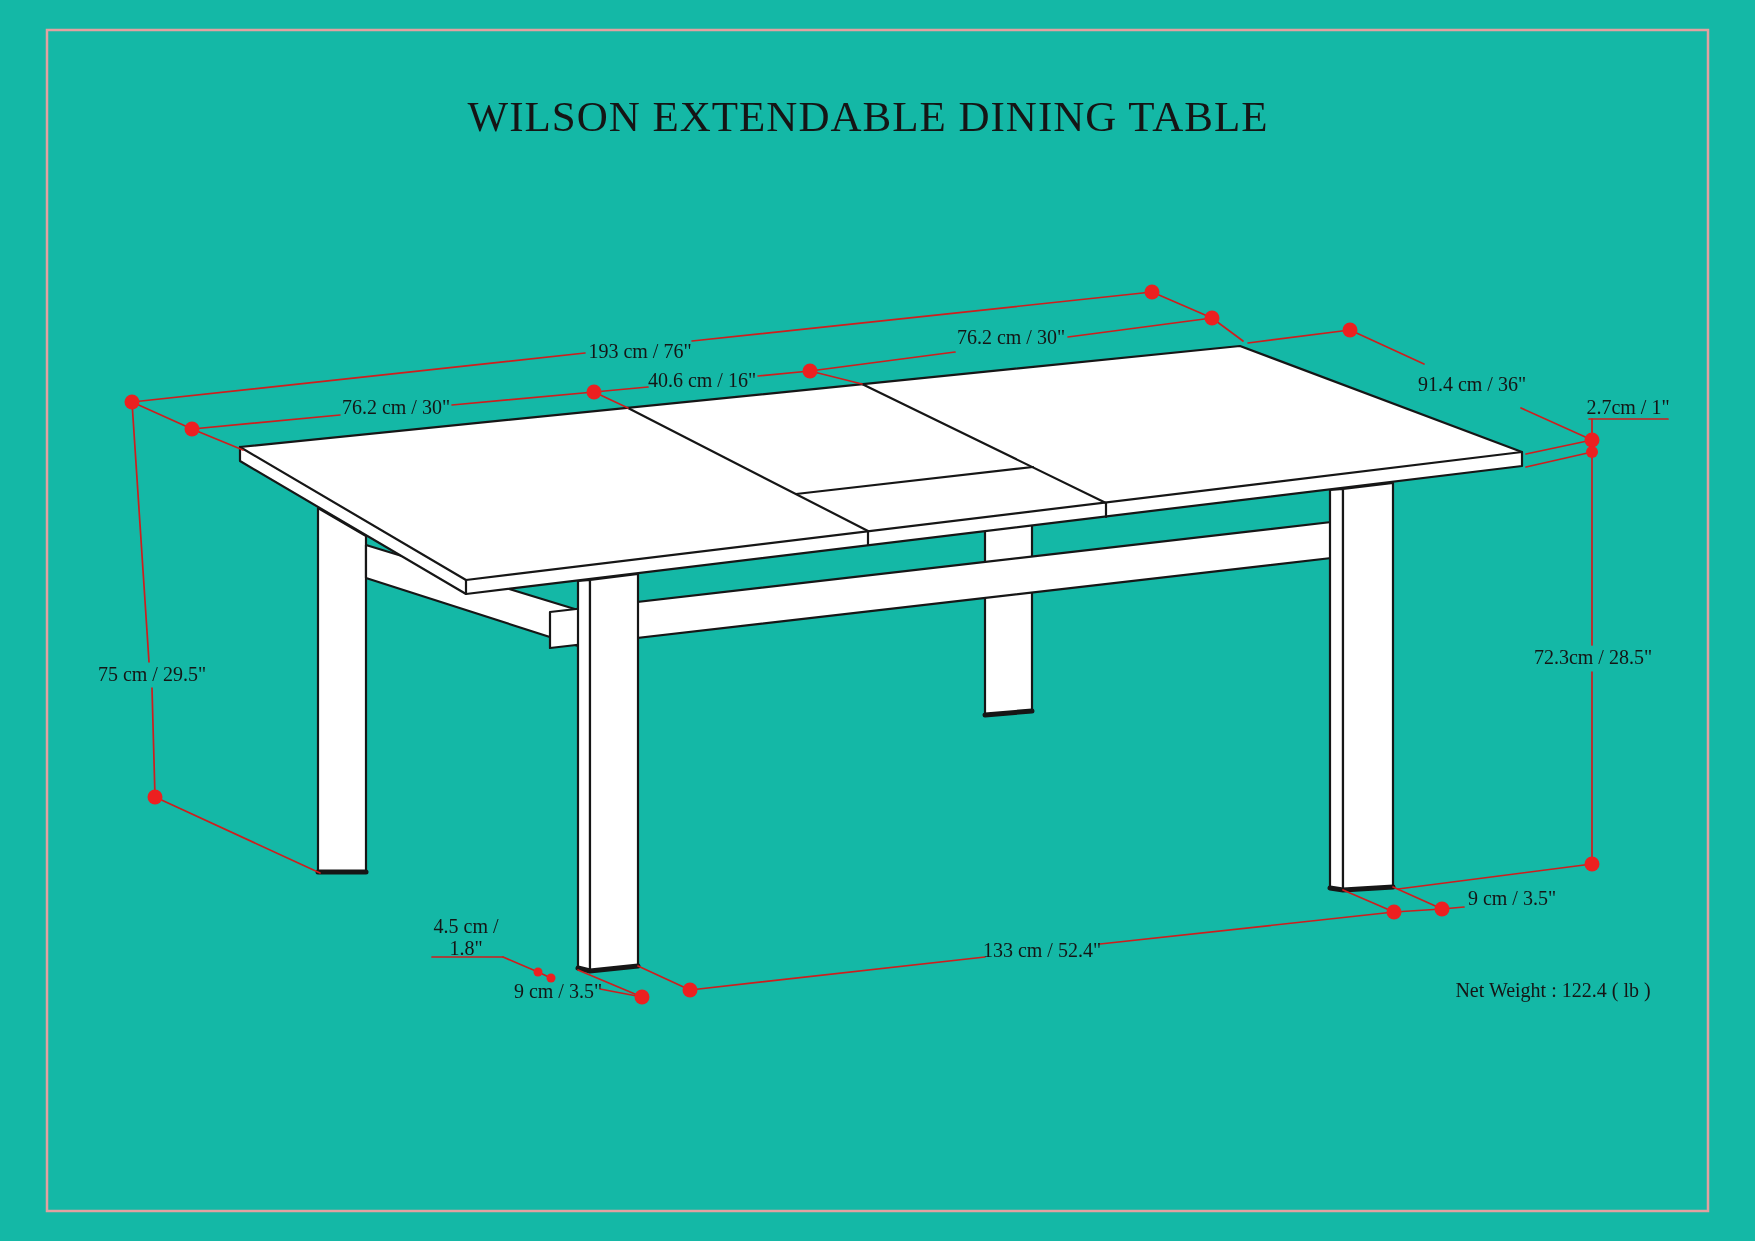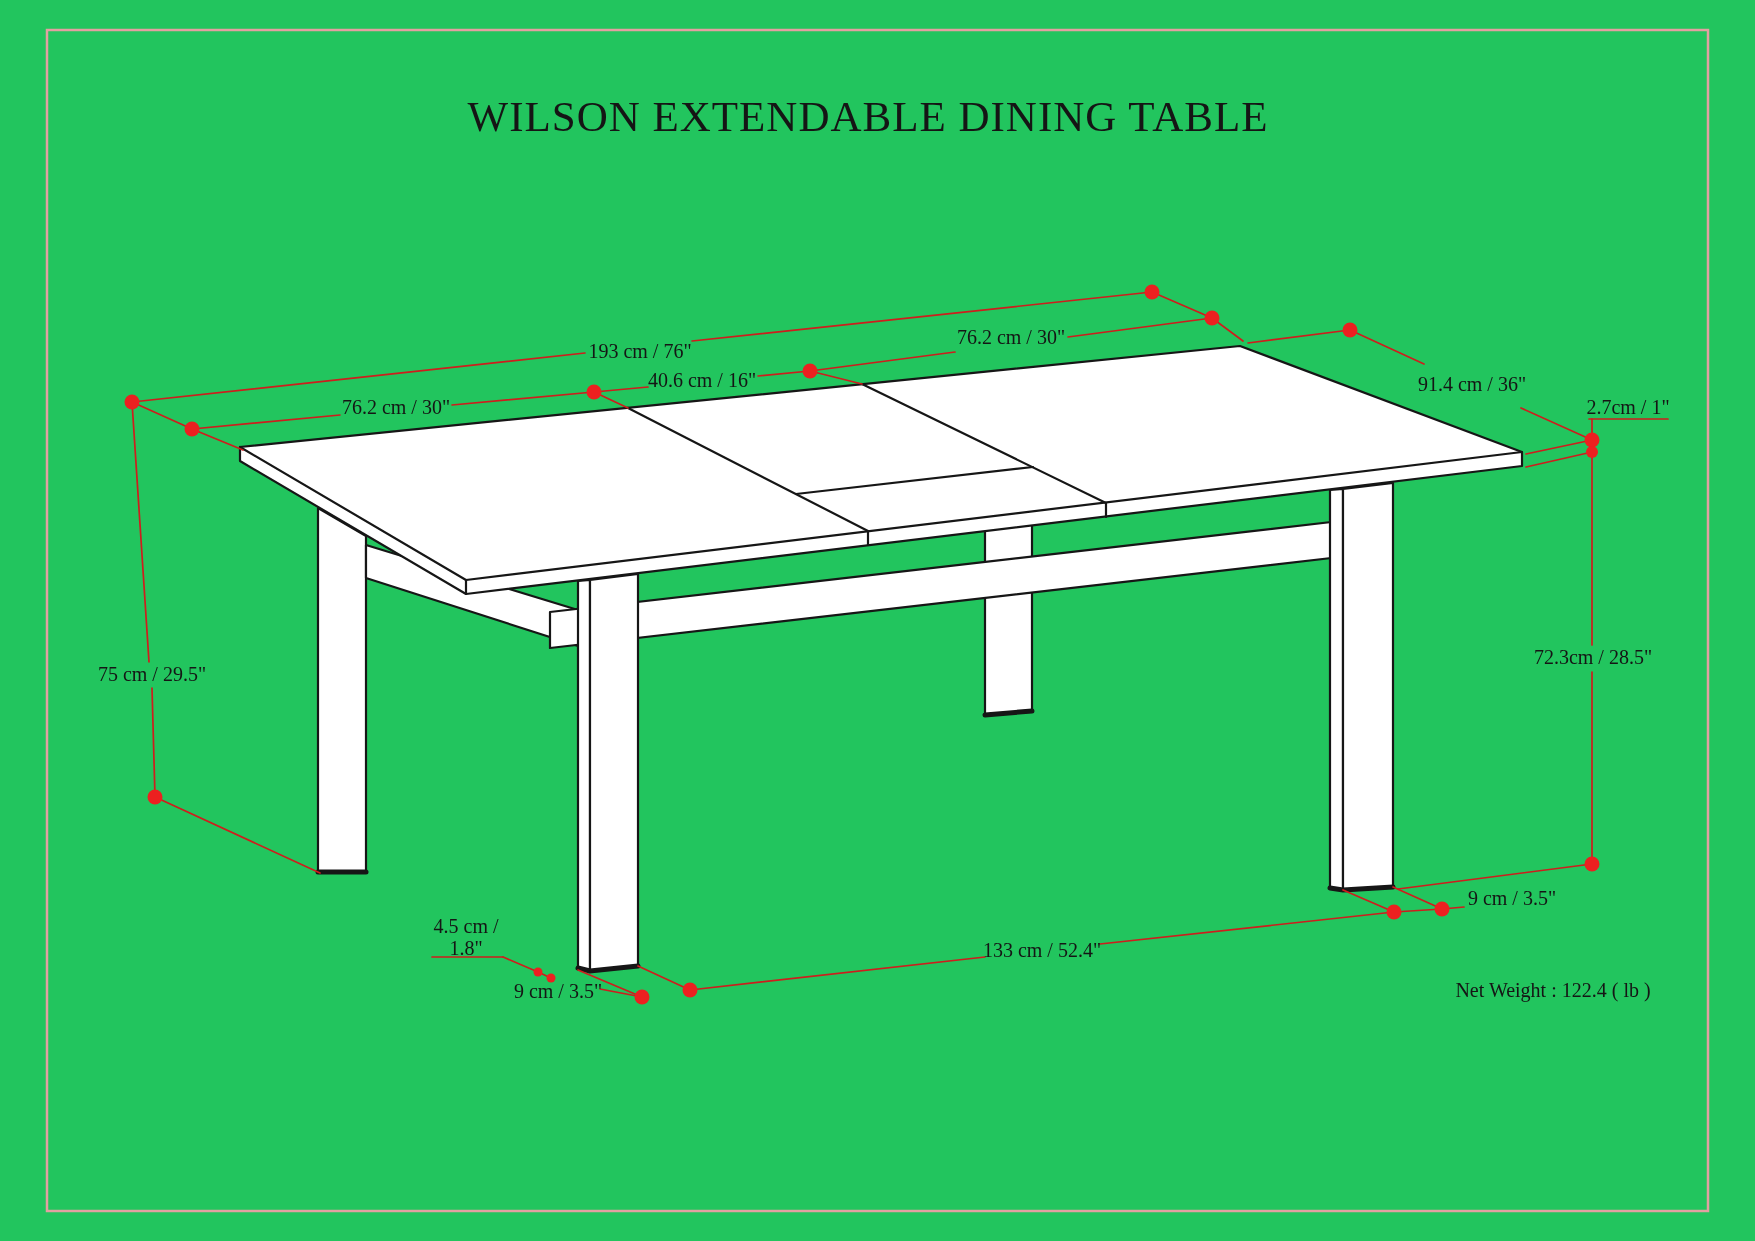--- a/index.html
+++ b/index.html
@@ -1,16 +1,16 @@
 <!DOCTYPE html>
 <html><head>
 <meta charset="utf-8">
 <style>
   html,body{margin:0;padding:0;background:#ffffff;}
-  .page{position:relative;width:1755px;height:1241px;background:#22c55e;overflow:hidden;
+  .page{position:relative;width:1755px;height:1241px;background:#14b8a6;overflow:hidden;
         font-family:"Liberation Serif", serif;}
   svg{display:block;}
   text{fill:#151515;}
   .dim-label{font-size:20px;}
   .title-label{font-size:43px;letter-spacing:1px;}
   .blk{stroke:#161616;stroke-width:2.2;fill:none;stroke-linejoin:round;stroke-linecap:round;}
   .blk-fill{stroke:#161616;stroke-width:2.2;fill:#ffffff;stroke-linejoin:round;}
   .blk-thick{stroke:#161616;stroke-width:5;fill:none;stroke-linecap:round;}
   .red{stroke:#cf1d1d;stroke-width:1.7;fill:none;stroke-linecap:round;}
   .dot{fill:#ec2020;stroke:none;}

